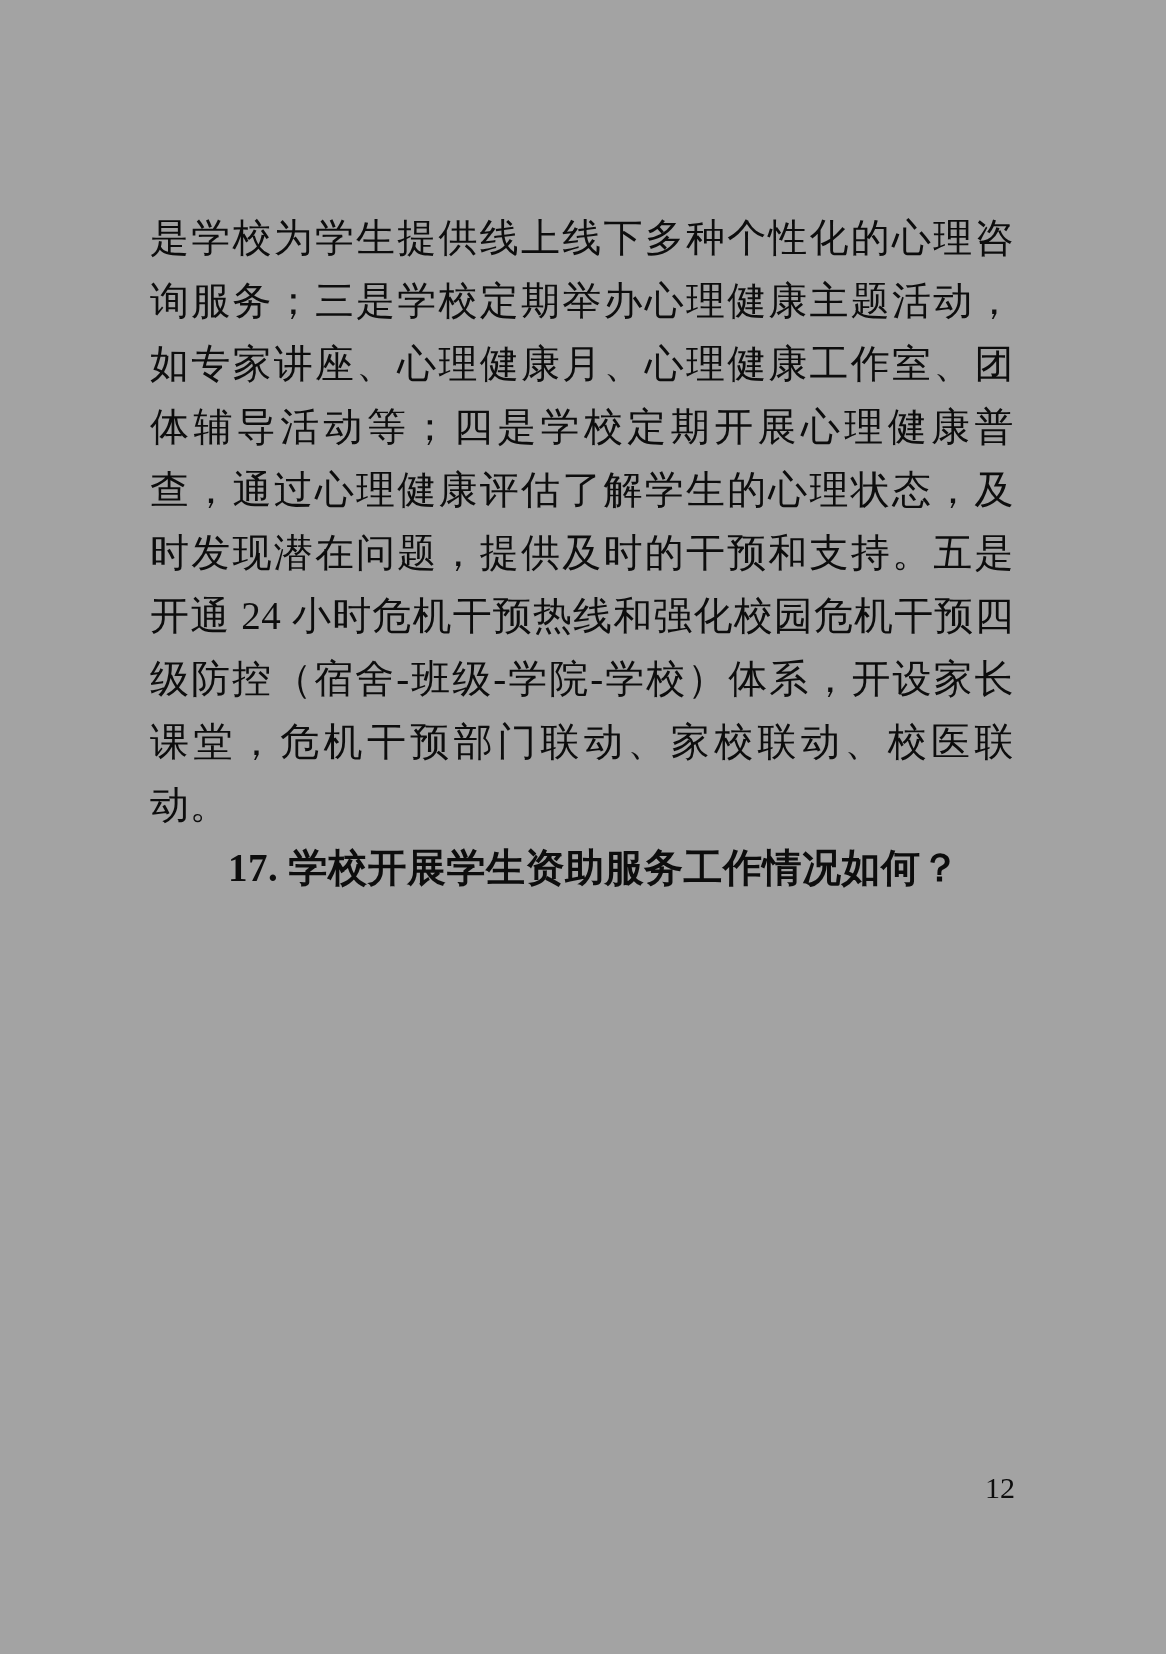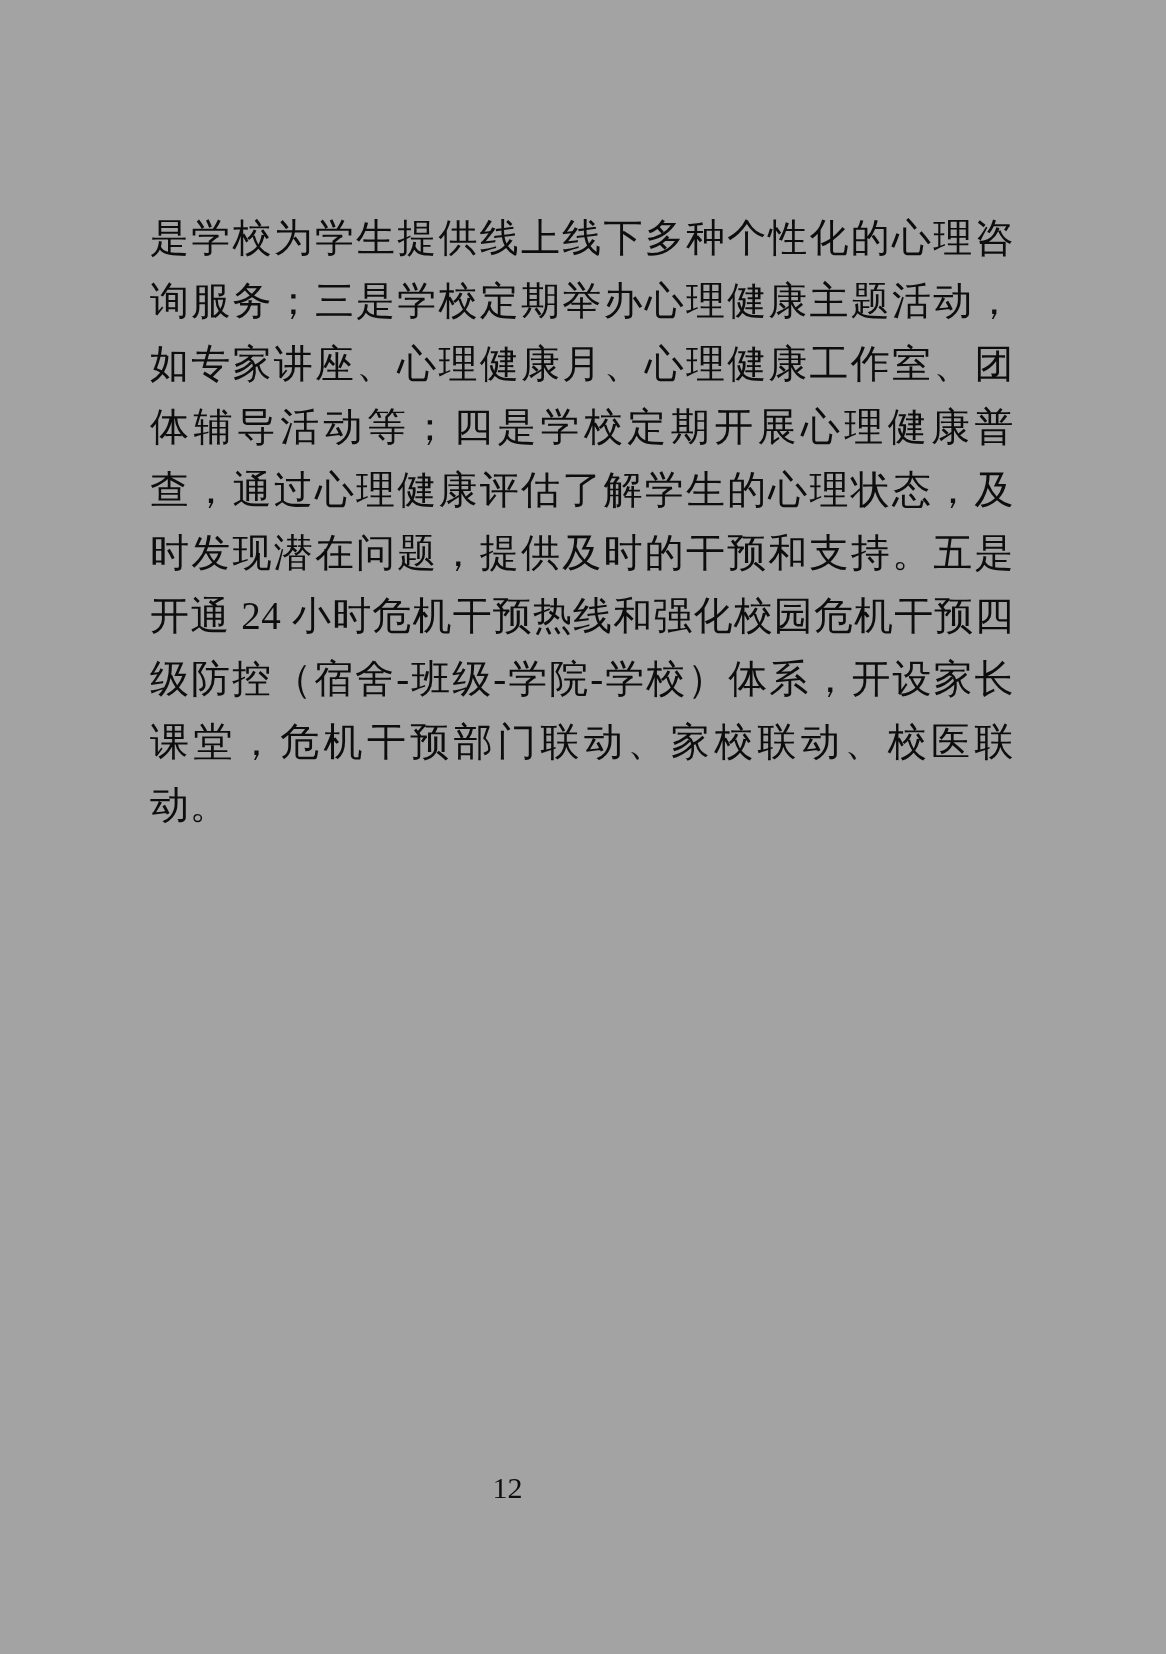--- a/index.html
+++ b/index.html
@@ -48,27 +48,28 @@
     text-indent: 2em;
   }
   .bold-label {
     font-weight: bold;
   }
   .page-number {
     position: absolute;
     left: 0;
     top: 1470px;
     width: 1015px;
-    text-align: center;
+    text-align: right;
     font-size: 30px;
     line-height: 36px;
     color: #0d0d0d;
   }
 </style>
 </head>
 <body>
 
 <div class="page">
   <div class="text-block">
     <p class="body-para">是学校为学生提供线上线下多种个性化的心理咨询服务；三是学校定期举办心理健康主题活动，如专家讲座、心理健康月、心理健康工作室、团体辅导活动等；四是学校定期开展心理健康普查，通过心理健康评估了解学生的心理状态，及时发现潜在问题，提供及时的干预和支持。五是开通 24 小时危机干预热线和强化校园危机干预四级防控（宿舍-班级-学院-学校）体系，开设家长课堂，危机干预部门联动、家校联动、校医联动。</p>
+    <p class="heading-para">17. 学校开展学生资助服务工作情况如何？</p>
   </div>
   <div class="page-number">12</div>
 </div>
 
 </body></html>

